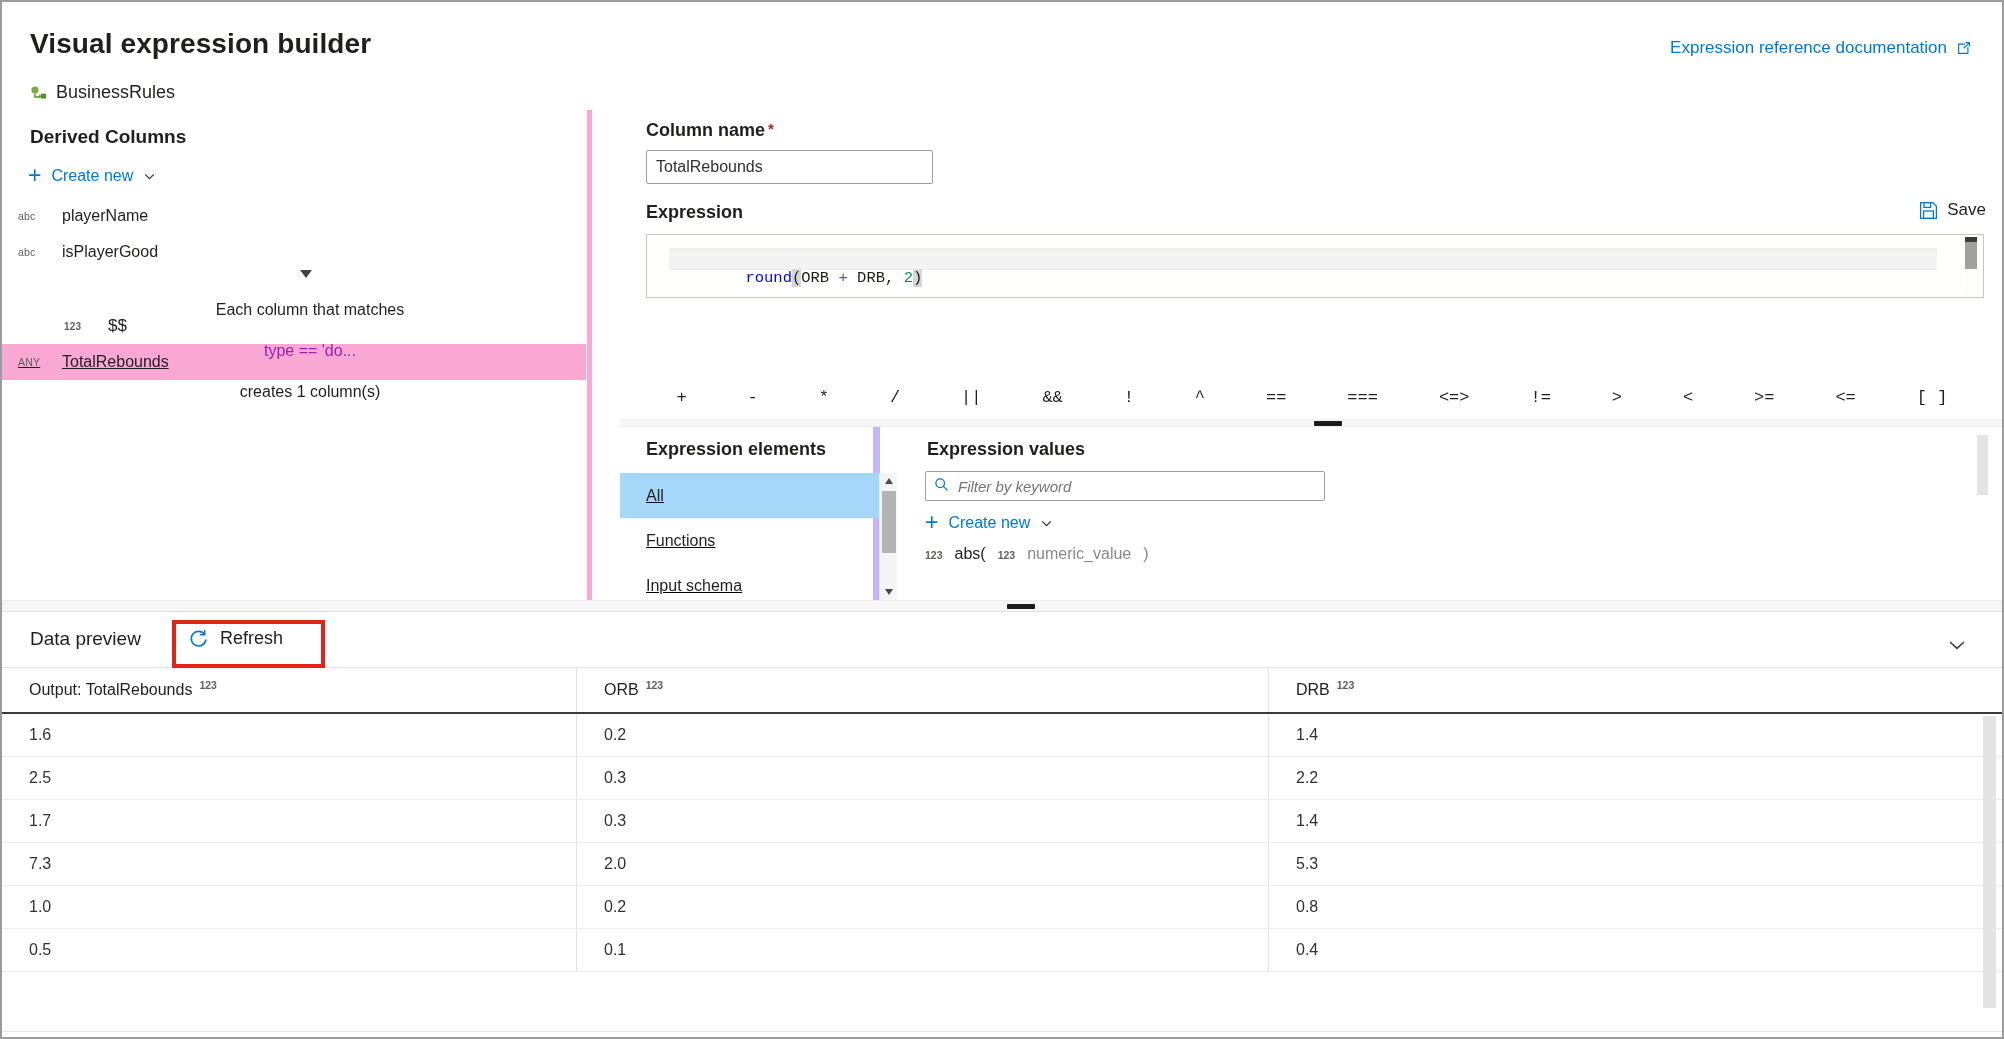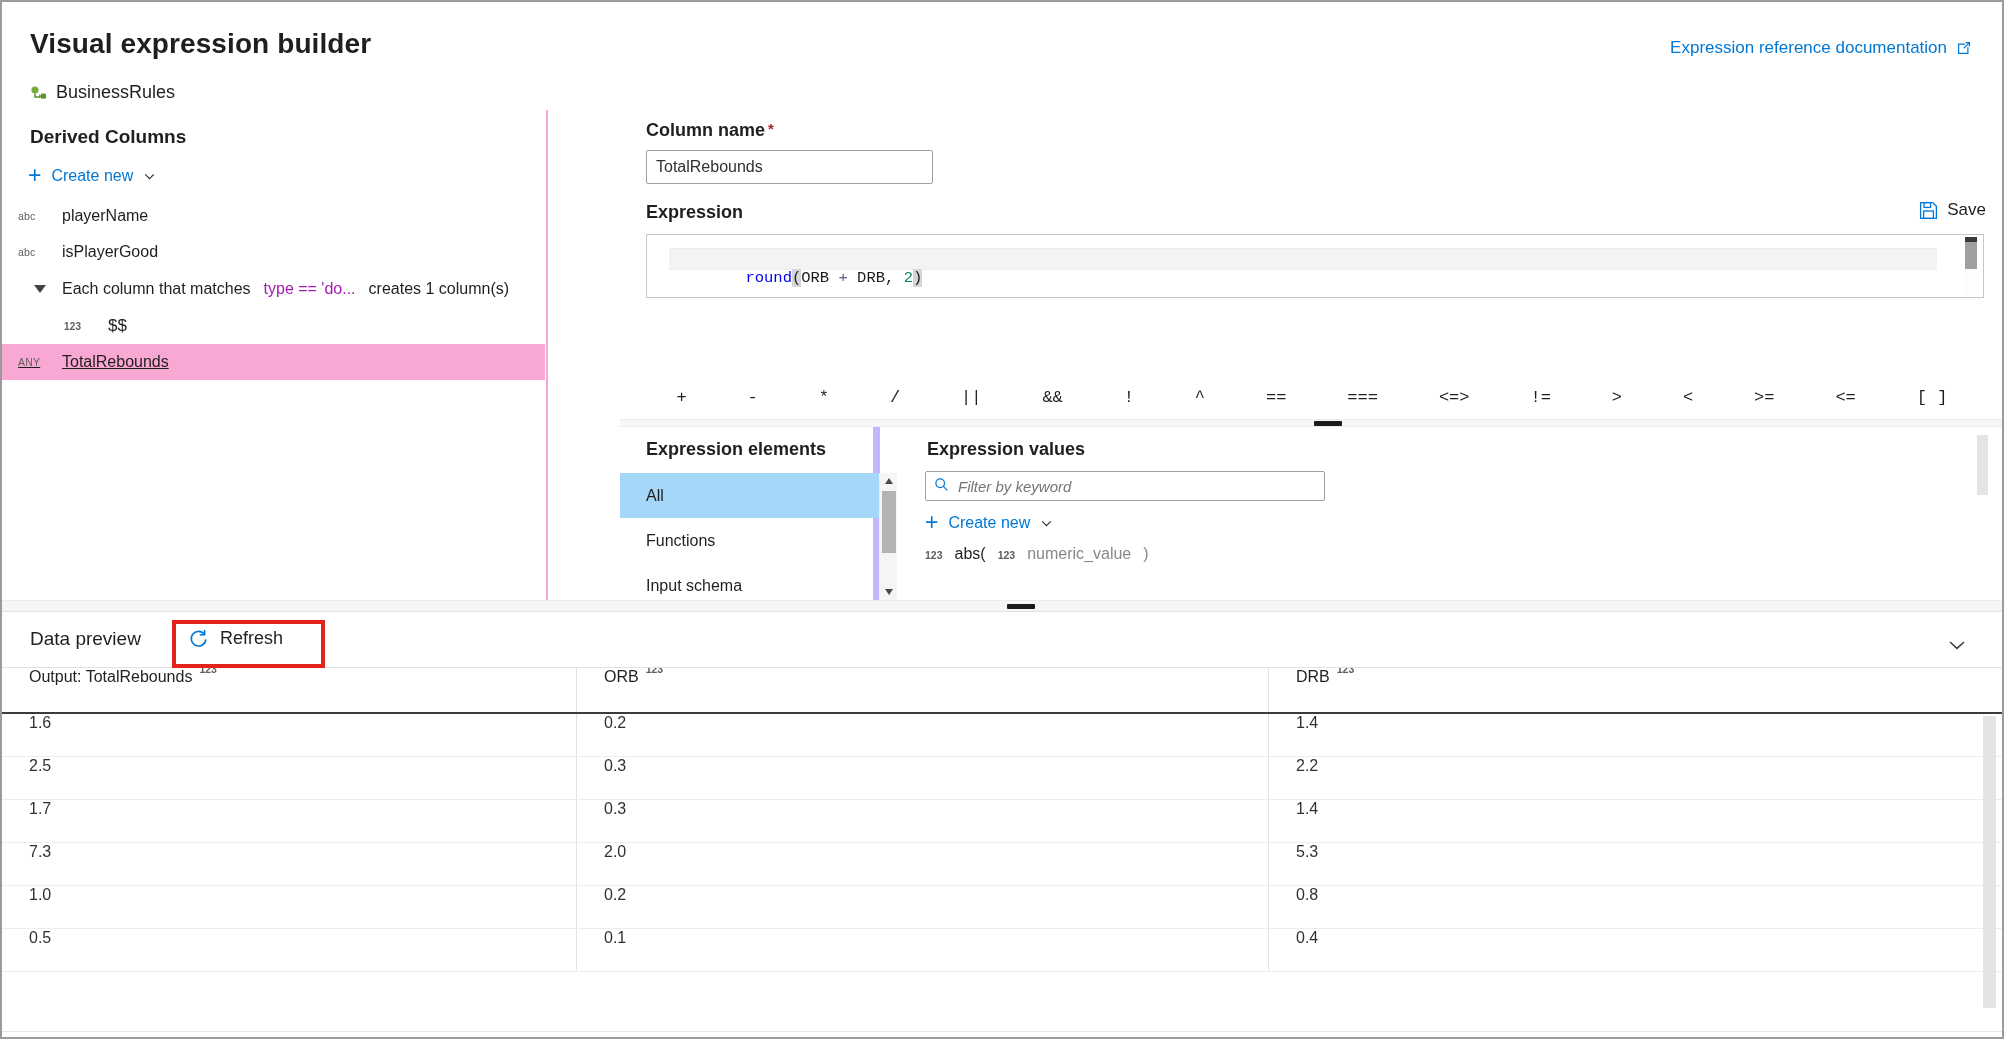--- a/index.html
+++ b/index.html
@@ -35,23 +35,23 @@
   .flow-name {
     position: absolute; left: 28px; top: 80px;
     display: flex; align-items: flex-end; gap: 8px;
     font-size: 18px; color: #201f1e;
   }
   .flow-icon { width: 18px; height: 18px; display:block; }
 
   
   .left-pane {
     position: absolute; left: 0; top: 108px;
-    width: 546px; height: 490px;
+    width: 590px; height: 490px;
     background: #fff;
-    border-right: 2px solid #f9a8d4;
+    border-right: 5px solid #f9a8d4;
   }
   .section-head {
     position: absolute; left: 28px; top: 16px;
     font-size: 19px; font-weight: 700; color: #201f1e;
   }
   .create-new {
     position: absolute; left: 26px; top: 54px;
     display: flex; align-items: center; gap: 10px;
     color: #0078d4; font-size: 16px; cursor: pointer;
   }
@@ -69,21 +69,21 @@
     font-size: 10.5px; color: #605e5c; width: 30px;
     flex: 0 0 30px; letter-spacing: .2px;
   }
   .type-tag.num { font-weight: 700; font-size: 10px; }
   .col-name { margin-left: 14px; }
   .col-name.dollars { font-size: 17px; }
 
   .pattern-row {
     height: 38px; display: flex; align-items: center;
     padding-left: 32px; font-size: 16px; color: #201f1e;
-    cursor: pointer; gap: 7px;
+    cursor: pointer; gap: 23px; flex-direction: column;
   }
   .caret-down {
     width: 0; height: 0; border-left: 6.5px solid transparent;
     border-right: 6.5px solid transparent; border-top: 8px solid #424242;
     margin-right: 9px;
   }
   .pattern-cond { color: #a21caf; margin: 0 6px; }
   .indent-row { padding-left: 62px; }
 
   
@@ -165,21 +165,21 @@
 
   
   .elements-pane {
     position: absolute; left: 618px; top: 425px;
     width: 260px; height: 173px; border-right: 7px solid #c4b5fd;
   }
   .pane-title {
     position: absolute; left: 26px; top: 12px;
     font-size: 18px; font-weight: 700; color: #201f1e;
   }
-  .el-list { position: absolute; left: 0; top: 46px; width: 259px; }
+  .el-list { position: absolute; left: 0; top: 46px; width: 259px; text-decoration: underline; }
   .el-item {
     height: 45px; display: flex; align-items: center;
     padding-left: 26px; font-size: 16px; color: #201f1e; cursor: pointer;
   }
   .el-item.active { background: #a5d7f8; }
   .el-scrollbar {
     position: absolute; left: 259px; top: 46px; width: 18px; height: 127px;
     background: #f5f5f5; border-left: 1px solid #ededed;
   }
   .el-thumb { position: absolute; left: 2px; top: 18px; width: 14px; height: 62px; background: #b3b3b3; }
@@ -253,21 +253,21 @@
     display: flex; height: 46px; align-items: center;
     border-bottom: 2px solid #3b3b3b;
   }
   .grid-row {
     display: flex; height: 43px; align-items: center;
     border-bottom: 1px solid #ededed;
   }
   .cell {
     font-size: 16px; color: #323130;
     padding-left: 27px; height: 100%;
-    display: flex; 
+    display: flex; align-items: center;
   }
   .cell.c0 { width: 575px; border-right: 1px solid #e1e1e1; }
   .cell.c1 { width: 692px; border-right: 1px solid #e1e1e1; }
   .cell.c2 { width: 690px; }
   .hcell { font-size: 16px; color: #201f1e; }
   .sup123 { font-size: 10.5px; font-weight: 700; color: #605e5c; margin-left: 7px; position: relative; top: -5px; }
   .grid-scrollbar {
     position: absolute; right: 6px; top: 48px; width: 13px; height: 292px;
     background: #e4e4e4;
   }

